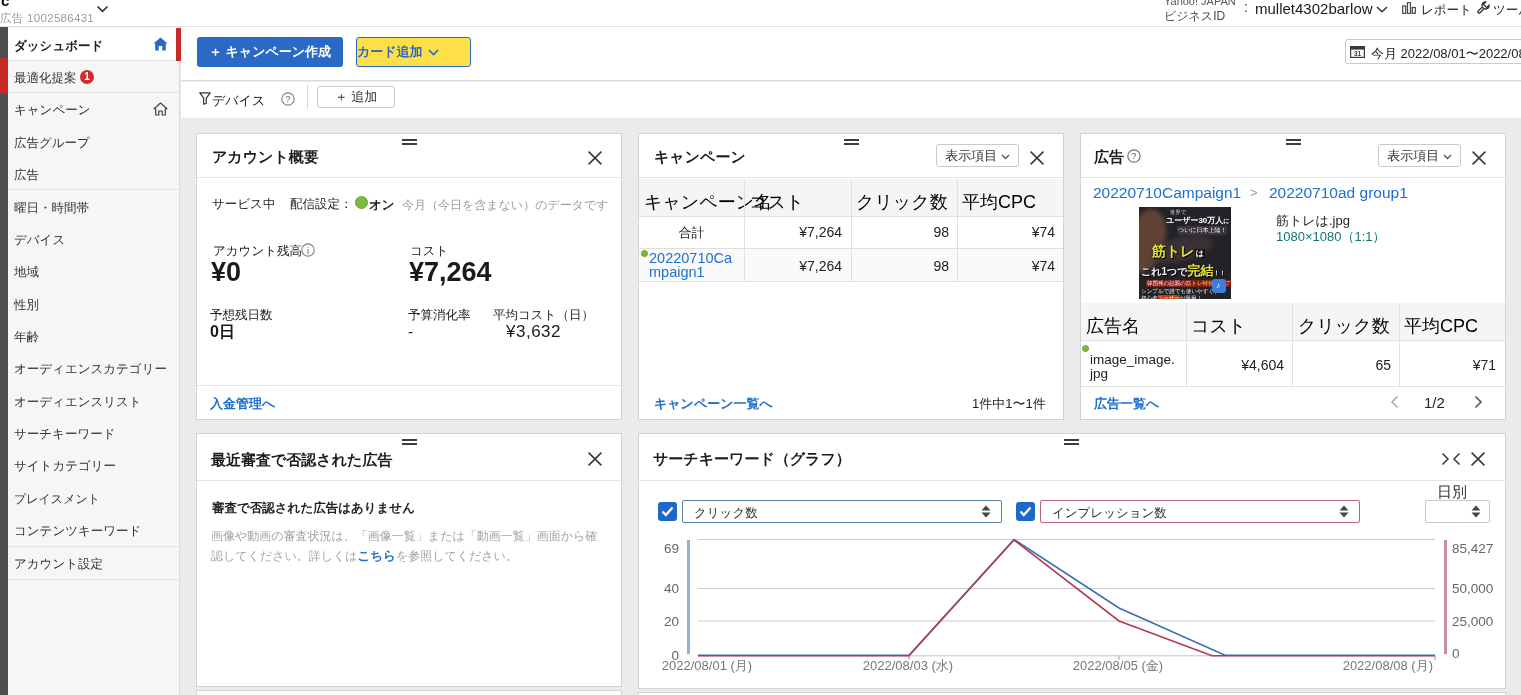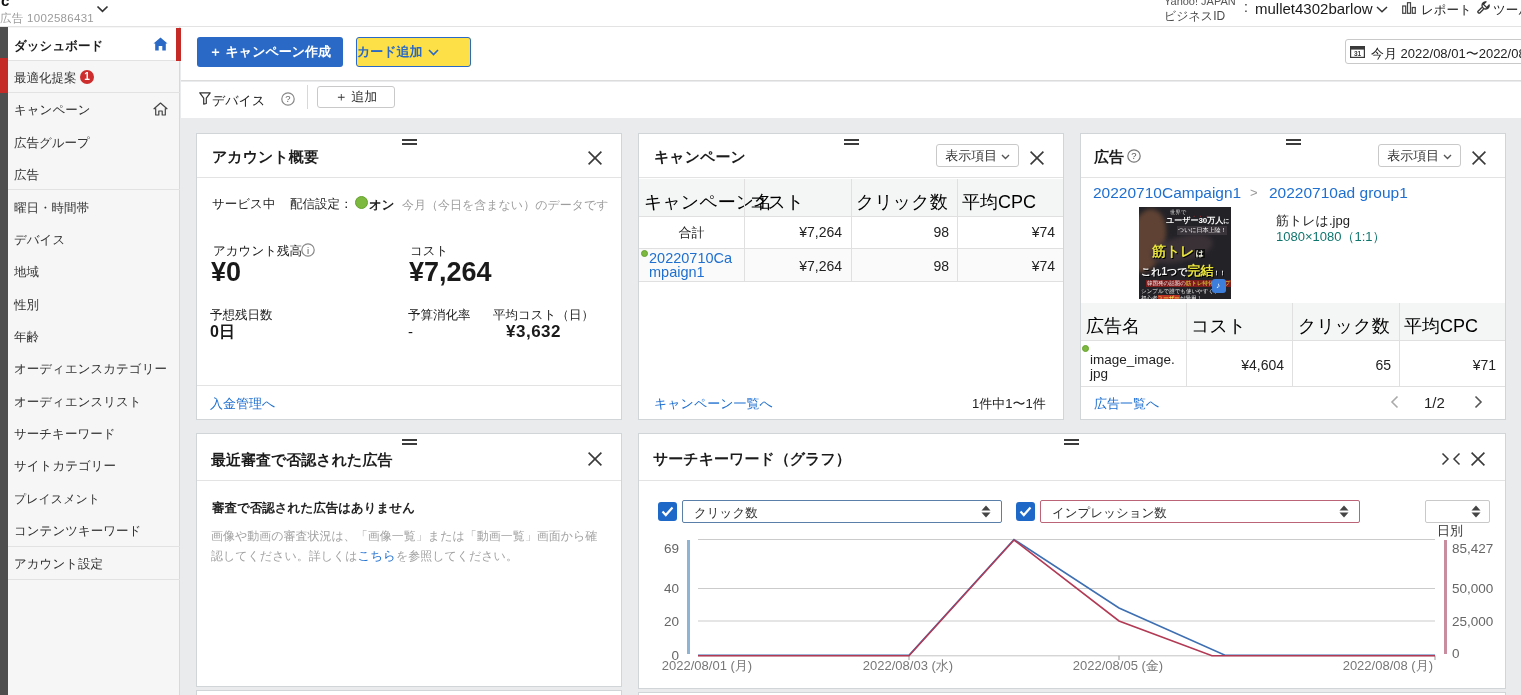--- a/index.html
+++ b/index.html
@@ -1,21 +1,21 @@
 <!DOCTYPE html>
 <html><head><meta charset="utf-8">
 <style>
 *{margin:0;padding:0;box-sizing:border-box}
 html,body{width:1521px;height:695px;overflow:hidden;font-family:"Liberation Sans",sans-serif;background:#e9ebec;position:relative;color:#222}
 .abs{position:absolute}
 .card{position:absolute;background:#fff;border:1px solid #d2d5d7}
 .handle{position:absolute;width:15px;height:6px;border-top:2px solid #3c3c3c;border-bottom:2px solid #3c3c3c}
 .ctitle{position:absolute;font-size:15px;font-weight:bold;color:#1c1c1c}
 .xbtn{position:absolute;width:16px;height:16px}
-.blink{color:#1e6fd0;font-weight:normal}
+.blink{color:#1e6fd0;font-weight:bold}
 .dd{position:absolute;background:#fff;border:1px solid #c9c9c9;border-radius:3px;font-size:13px;color:#333}
 .thead{position:absolute;background:#f4f5f5;border-bottom:1px solid #e0e0e0}
 .thtxt{position:absolute;font-size:18px;color:#000000}
 .num{position:absolute;font-size:14px;color:#222;text-align:right}
 .vline{position:absolute;width:1px;background:#e0e0e0}
 .gdot{position:absolute;border-radius:50%;background:#7db93e;border:1px solid #66a22e}
 .glabel{font-size:12.5px;color:#222}
 </style></head>
 <body>
 
@@ -121,21 +121,21 @@
     <text x="7" y="10.6" font-size="9.5" fill="#555" text-anchor="middle" font-family="Liberation Sans">i</text>
   </svg>
 <div class="abs glabel" style="left:410px;top:243px">コスト</div>
 <div class="abs" style="left:211px;top:257px;font-size:27px;font-weight:bold;color:#1a1a1a">¥0</div>
 <div class="abs" style="left:409px;top:257px;font-size:27px;font-weight:bold;color:#1a1a1a">¥7,264</div>
 <div class="abs glabel" style="left:210px;top:307px">予想残日数</div>
 <div class="abs glabel" style="left:408px;top:307px">予算消化率</div>
 <div class="abs glabel" style="left:493px;top:307px">平均コスト（日）</div>
 <div class="abs" style="left:210px;top:322px;font-size:16px;font-weight:bold;color:#1a1a1a">0日</div>
 <div class="abs" style="left:408px;top:323px;font-size:15px;color:#1a1a1a">-</div>
-<div class="abs" style="left:506px;top:322px;font-size:17px;font-weight:bold;color:#1a1a1a;letter-spacing:.5px">¥3,632</div>
+<div class="abs" style="left:506px;top:322px;font-size:17px;font-weight:normal;color:#1a1a1a;letter-spacing:.5px">¥3,632</div>
 <div class="abs" style="left:197px;top:385px;width:424px;height:1px;background:#e3e3e3"></div>
 <div class="abs blink" style="left:210px;top:395px;font-size:13px">入金管理へ</div>
 
 <div class="card" style="left:638px;top:133px;width:426px;height:287px"></div>
 <div class="handle" style="left:844px;top:139px"></div>
 <div class="ctitle" style="left:654px;top:148px">キャンペーン</div>
 <div class="dd" style="left:936px;top:144px;width:83px;height:23px;line-height:21px;text-align:center">表示項目 <svg width="9" height="6" viewBox="0 0 9 6">
       <polyline points="1,1 4.5,4.5 8,1" fill="none" stroke="#555" stroke-width="1.4"></polyline>
     </svg></div>
 <svg class="xbtn" style="left:1029px;top:150px" width="15" height="15" viewBox="0 0 15 15">
@@ -255,21 +255,21 @@
 <svg class="abs" style="left:1019px;top:506px" width="13" height="11" viewBox="0 0 13 11">
     <polyline points="1.5,5.5 4.8,9 11.5,1.5" fill="none" stroke="#fff" stroke-width="2.2"></polyline>
   </svg>
 <div class="abs" style="left:1040px;top:500px;width:320px;height:23px;background:#fff;border:1px solid #bb6478;border-radius:2px"></div>
 <div class="abs" style="left:1052px;top:505px;font-size:12.5px;color:#333">インプレッション数</div>
 <svg class="abs" style="left:1338px;top:505px" width="12" height="13" viewBox="0 0 12 13">
     <path d="M6 0.5 L10.5 5.5 H1.5 Z" fill="#444"></path>
     <path d="M6 12.5 L1.5 7.5 H10.5 Z" fill="#444"></path>
   </svg>
 <div class="abs" style="left:1425px;top:500px;width:65px;height:23px;background:#fff;border:1px solid #c9c9c9;border-radius:2px"></div>
-<div class="abs" style="left:1437px;top:522px;font-size:13px;color:#333">日別</div>
+<div class="abs" style="left:1437px;top:483px;font-size:15px;color:#333">日別</div>
 <svg class="abs" style="left:1470px;top:505px" width="12" height="13" viewBox="0 0 12 13">
     <path d="M6 0.5 L10.5 5.5 H1.5 Z" fill="#444"></path>
     <path d="M6 12.5 L1.5 7.5 H10.5 Z" fill="#444"></path>
   </svg>
 <svg class="abs" style="left:640px;top:528px" width="864" height="152" viewBox="0 0 864 152">
 
   <line x1="58" y1="11.5" x2="795" y2="11.5" stroke="#cbcbcb" stroke-width="1"></line>
   <line x1="58" y1="60.5" x2="795" y2="60.5" stroke="#cbcbcb" stroke-width="1"></line>
   <line x1="58" y1="93" x2="795" y2="93" stroke="#cbcbcb" stroke-width="1"></line>
   <line x1="58" y1="127.8" x2="795" y2="127.8" stroke="#c4c4c4" stroke-width="1"></line>

